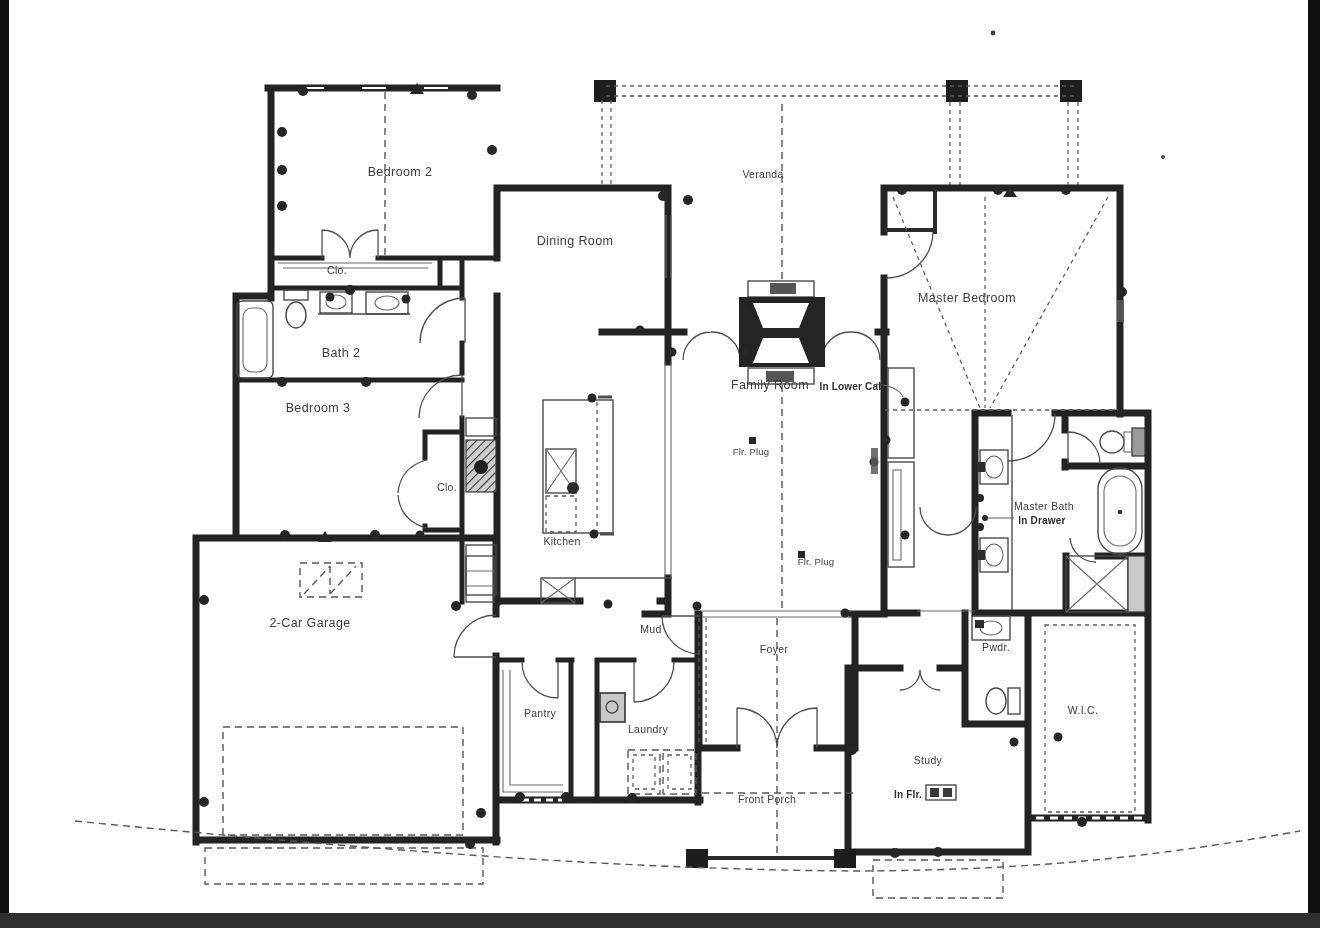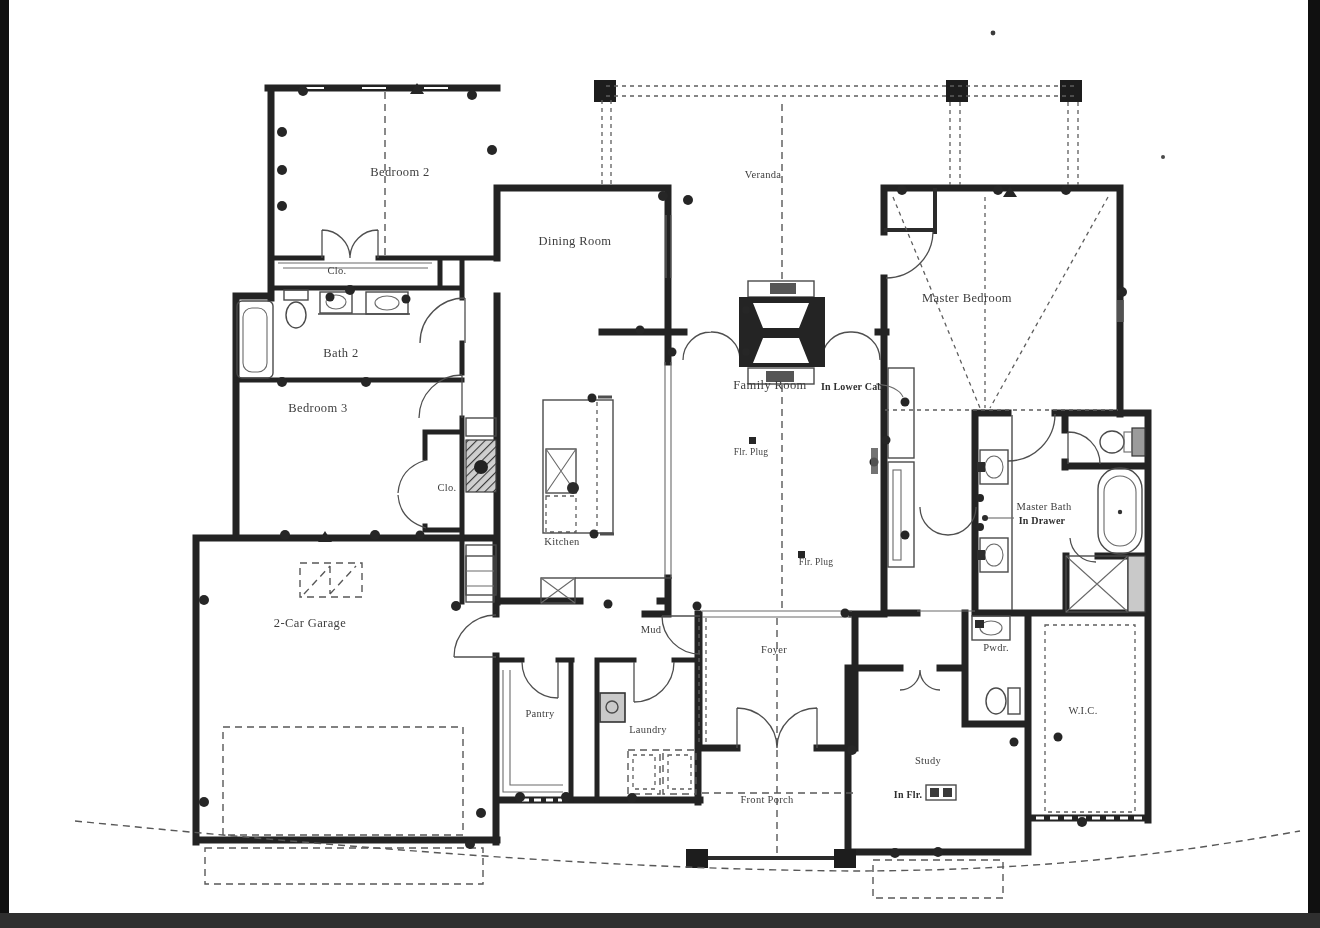--- a/index.html
+++ b/index.html
@@ -1,17 +1,17 @@
 <!DOCTYPE html>
 <html><head>
 <meta charset="utf-8">
 <style>
   html,body{margin:0;padding:0;background:#e8e8e8;}
   .page{position:relative;width:1320px;height:928px;background:#ffffff;overflow:hidden;
-        font-family:Liberation Serif, serif;}
+        font-family:Liberation Sans, sans-serif;}
   svg{position:absolute;left:0;top:0;}
   text{fill:#3d3d3d;}
   .room{font-size:12.5px;letter-spacing:.4px;}
   .room-sm{font-size:10.5px;letter-spacing:.3px;}
   .annot{font-size:10px;font-weight:bold;letter-spacing:.2px;fill:#2e2e2e;}
   .plug{font-size:9.5px;letter-spacing:.2px;fill:#444;}
   .wall{stroke:#232323;stroke-width:7;fill:none;stroke-linecap:square;}
   .wall5{stroke:#232323;stroke-width:5;fill:none;stroke-linecap:square;}
   .wall4{stroke:#2b2b2b;stroke-width:4;fill:none;stroke-linecap:square;}
   .thin{stroke:#4a4a4a;stroke-width:1.4;fill:none;}

